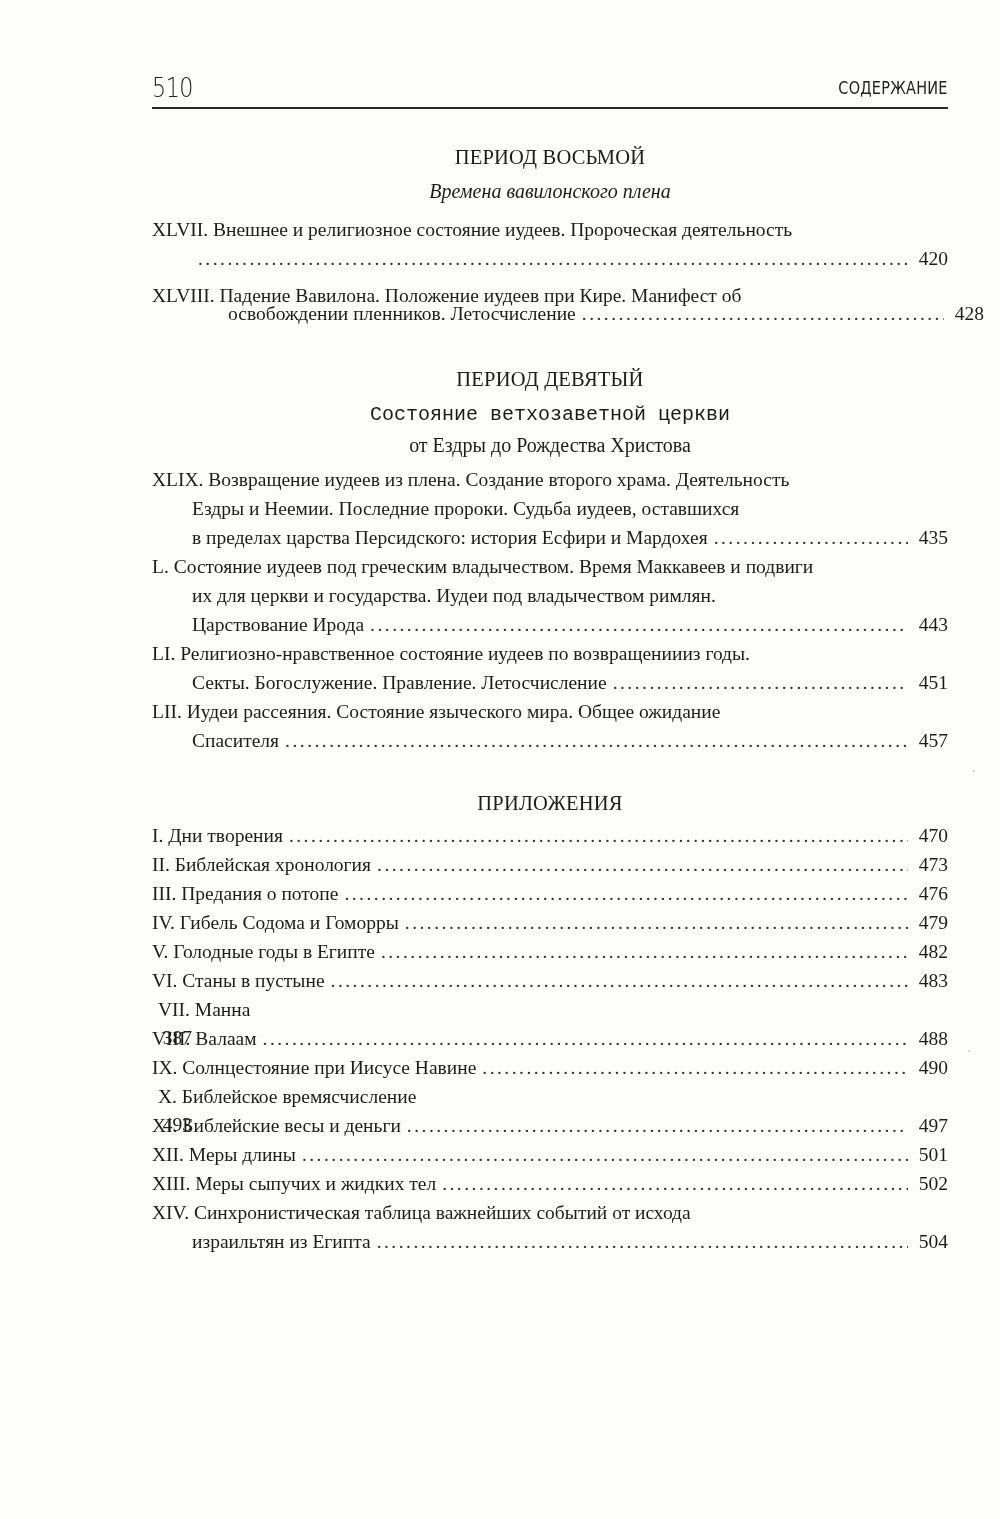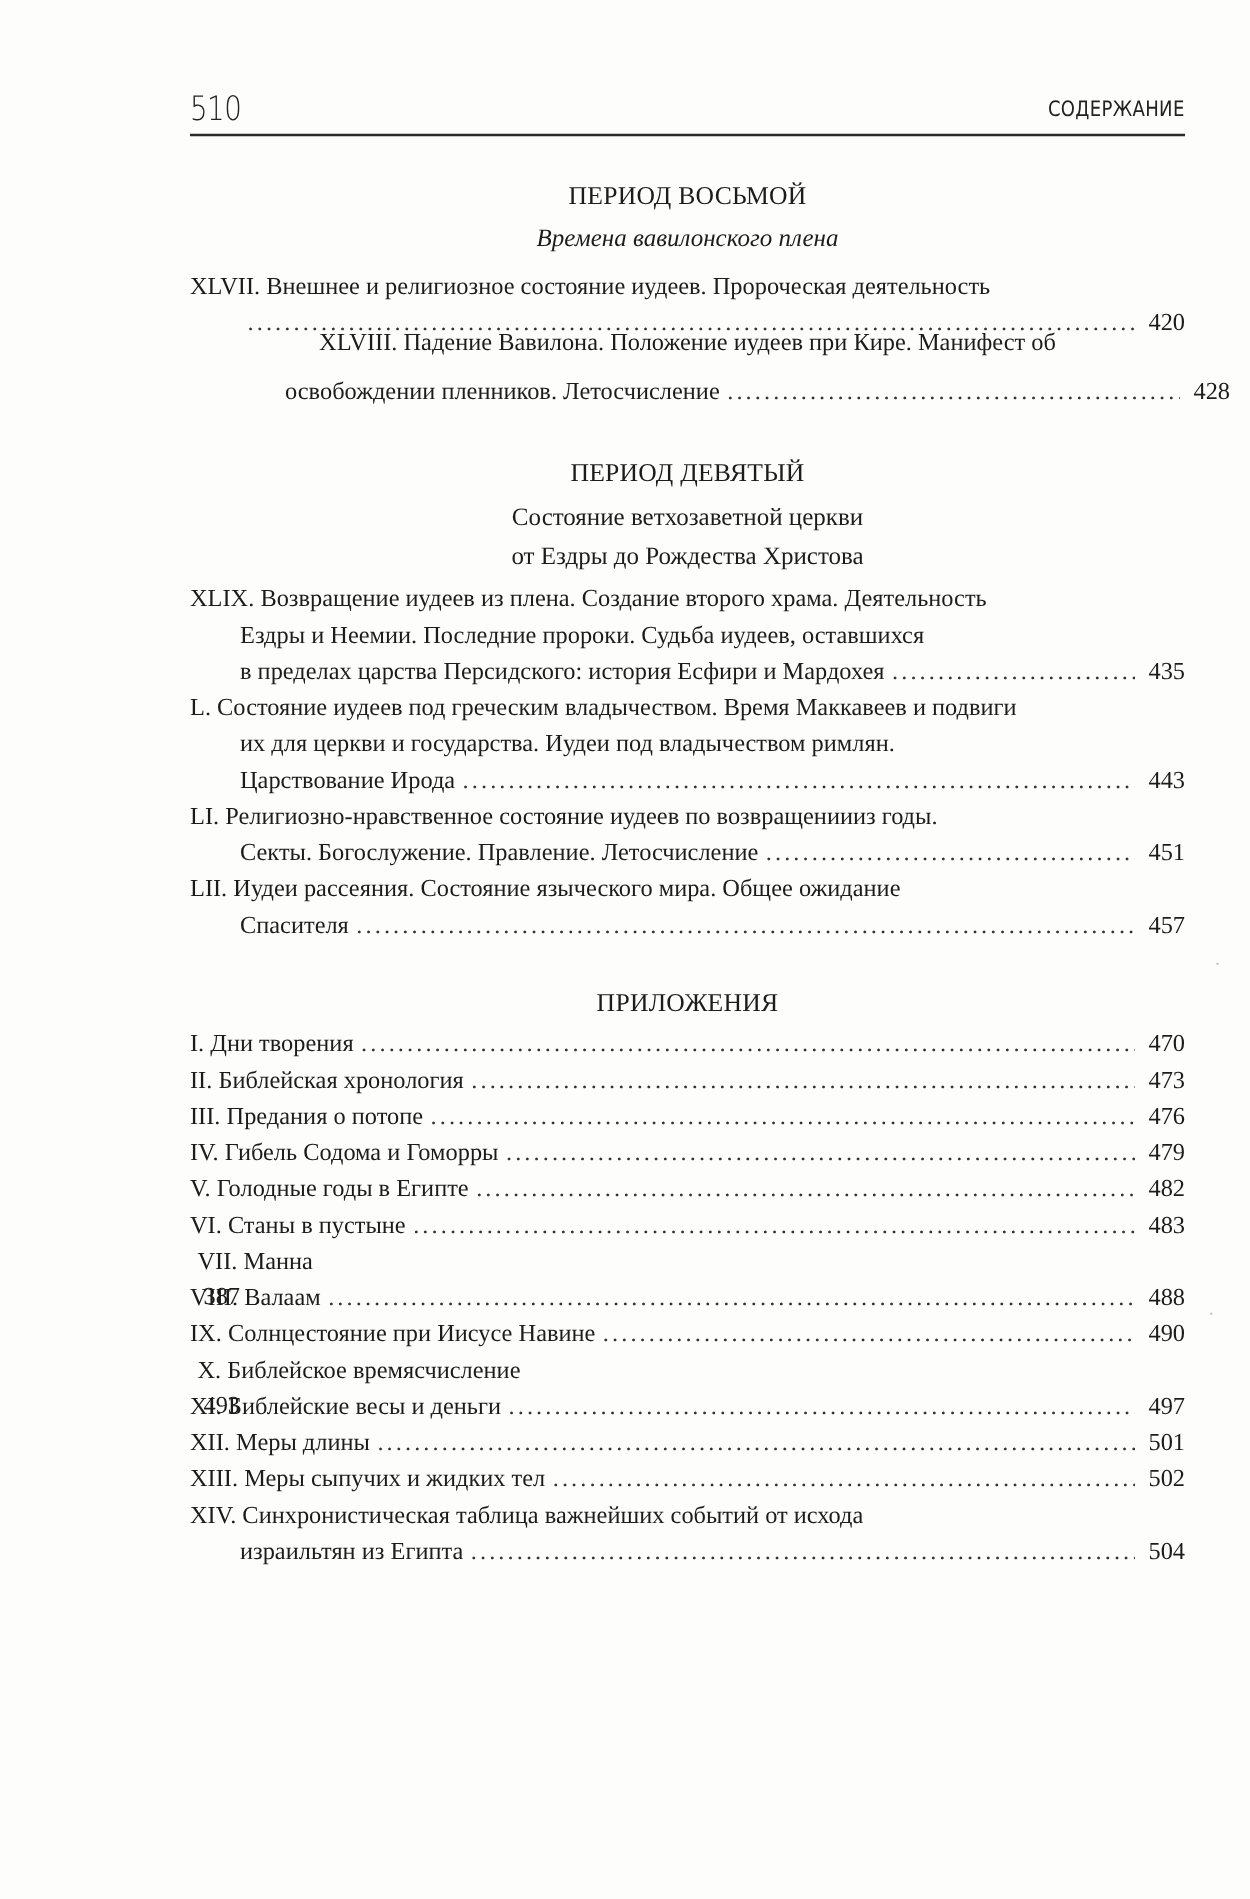--- a/index.html
+++ b/index.html
@@ -135,29 +135,29 @@
 
     <div class="part-heading" style="top:146px;">ПЕРИОД ВОСЬМОЙ</div>
     <div class="part-sub italic" style="top:180px;">Времена вавилонского плена</div>
 
     <div class="line" style="top:216px;">XLVII. Внешнее и религиозное состояние иудеев. Пророческая деятельность</div>
     <div class="line indent leader-line" style="top:245px;">
       <span class="dots"></span>
       <span class="pg">420</span>
     </div>
 
-    <div class="line" style="top:261px;text-align:center;">XLVIII. Падение Вавилона. Положение иудеев при Кире. Манифест об</div>
+    <div class="line" style="top:282px;">XLVIII. Падение Вавилона. Положение иудеев при Кире. Манифест об</div>
     <div class="line indent leader-line" style="top:300px;margin-left:36px;">
       <span class="txt">освобождении пленников. Летосчисление</span>
       <span class="dots"></span>
       <span class="pg">428</span>
     </div>
 
     <div class="part-heading" style="top:368px;">ПЕРИОД ДЕВЯТЫЙ</div>
-    <div class="part-sub" style="top:403px;">Состояние ветхозаветной церкви</div>
+    <div class="part-sub" style="top:403px;font-family:Liberation Mono, monospace;">Состояние ветхозаветной церкви</div>
     <div class="part-sub" style="top:434px;text-align:center;">от Ездры до Рождества Христова</div>
 
     <div class="line" style="top:466px;">XLIX. Возвращение иудеев из плена. Создание второго храма. Деятельность</div>
     <div class="line indent" style="top:495px;">Ездры и Неемии. Последние пророки. Судьба иудеев, оставшихся</div>
     <div class="line indent leader-line" style="top:524px;">
       <span class="txt">в пределах царства Персидского: история Есфири и Мардохея</span>
       <span class="dots"></span>
       <span class="pg">435</span>
     </div>
 

